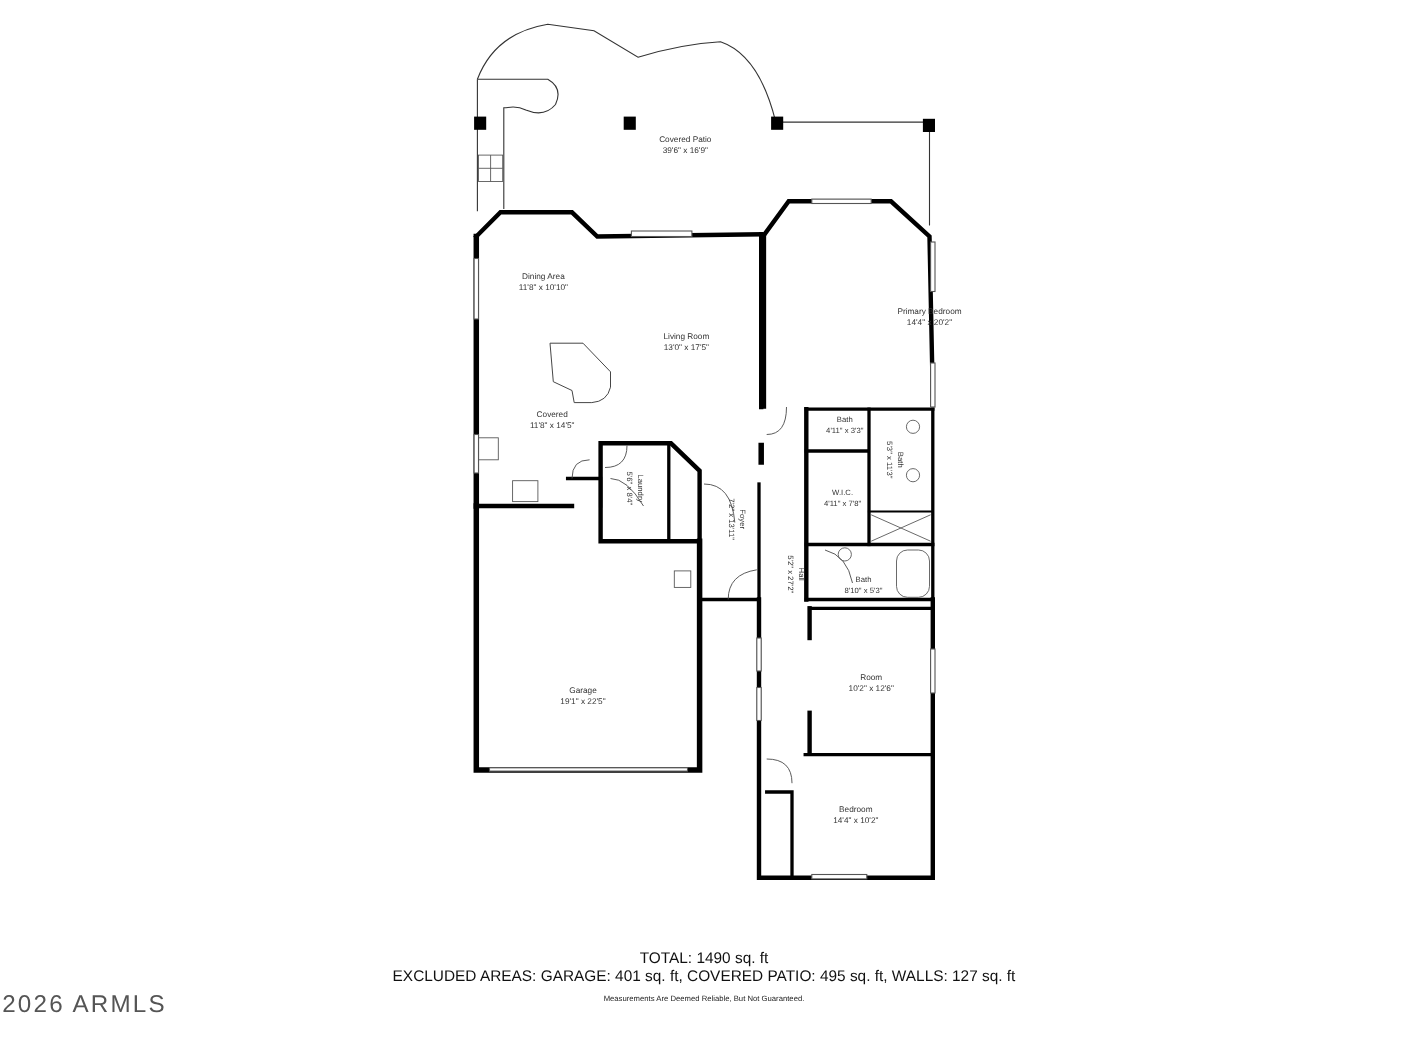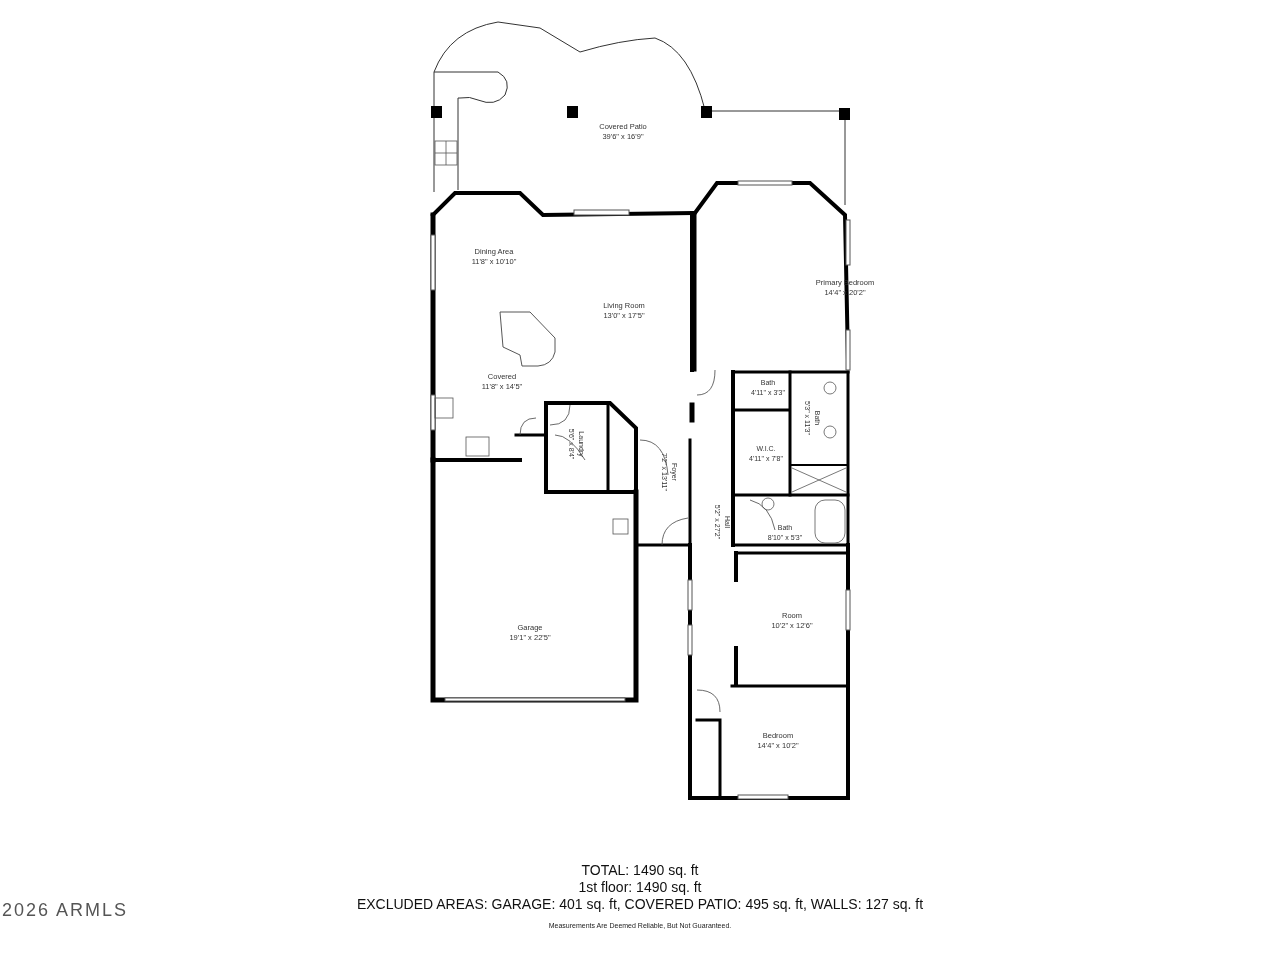--- a/index.html
+++ b/index.html
@@ -5,21 +5,21 @@
   html, body { margin:0; padding:0; background:#ffffff; }
   body { width:1280px; height:960px; position:relative; overflow:hidden; font-family:"Liberation Sans", sans-serif; color:#222; }
   #plan { position:absolute; left:0; top:0; }
   .lbl { position:absolute; text-align:center; font-size:7.5px; line-height:10px; color:#333; white-space:nowrap; transform:translateX(-50%); }
   .lbl.rot { transform:translate(-50%,-50%) rotate(90deg); }
   .summary { position:absolute; left:0; width:1280px; text-align:center; top:862px; }
   .total { font-size:14px; font-weight:normal; line-height:17px; color:#111; }
   .floor { font-size:14px; line-height:17px; color:#111; }
   .excl { font-size:14px; line-height:17px; color:#111; }
   .disc { font-size:7px; line-height:10px; margin-top:8px; color:#222; }
-  .watermark { position:absolute; left:2px; top:900px; font-size:18px; letter-spacing:2px; color:#555; font-weight:300; }
+  .watermark { position:absolute; left:2px; top:900px; font-size:22px; letter-spacing:2px; color:#555; font-weight:300; }
 </style>
 </head>
 <body>
 
 <svg id="plan" width="1280" height="860" viewBox="0 0 1280 860" xmlns="http://www.w3.org/2000/svg">
 
   <g fill="none" stroke="#333" stroke-width="1">
     <path d="M434,72 Q450,30 498,22 L540,28 L580,52 Q620,40 655,38 Q690,50 705,110"></path>
     <path d="M434,72 L434,192"></path>
     <path d="M434,72 L498,72 Q512,80 505,95 Q495,107 478,100 Q470,96 460,98 L458,98 L458,190"></path>
@@ -173,18 +173,17 @@
   <div>Room</div>
   <div>10'2" x 12'6"</div>
 </div>
 <div class="lbl" style="left:778px; top:731px;">
   <div>Bedroom</div>
   <div>14'4" x 10'2"</div>
 </div>
 
 <div class="summary">
   <div class="total">TOTAL: 1490 sq. ft</div>
-  <div class="floor">1st floor: 1490 sq. ft</div>
   <div class="excl">EXCLUDED AREAS: GARAGE: 401 sq. ft, COVERED PATIO: 495 sq. ft, WALLS: 127 sq. ft</div>
   <div class="disc">Measurements Are Deemed Reliable, But Not Guaranteed.</div>
 </div>
 
 <div class="watermark">2026 ARMLS</div>
 
 </body></html>

